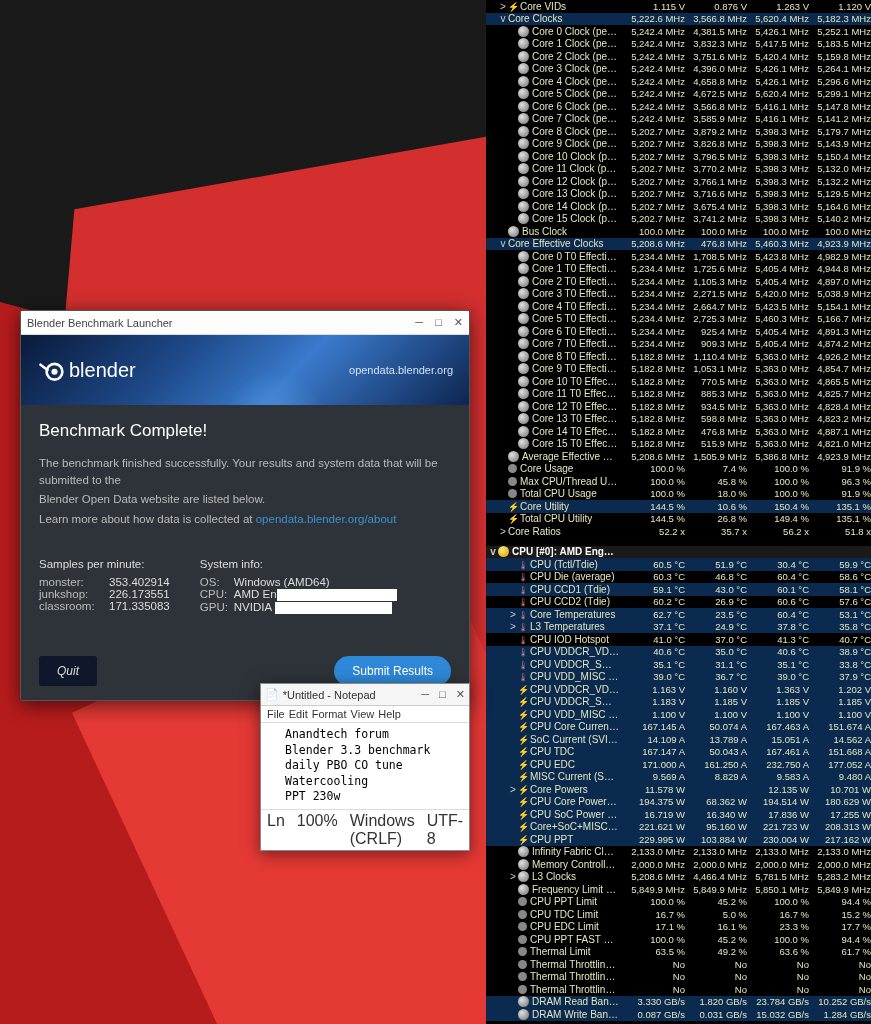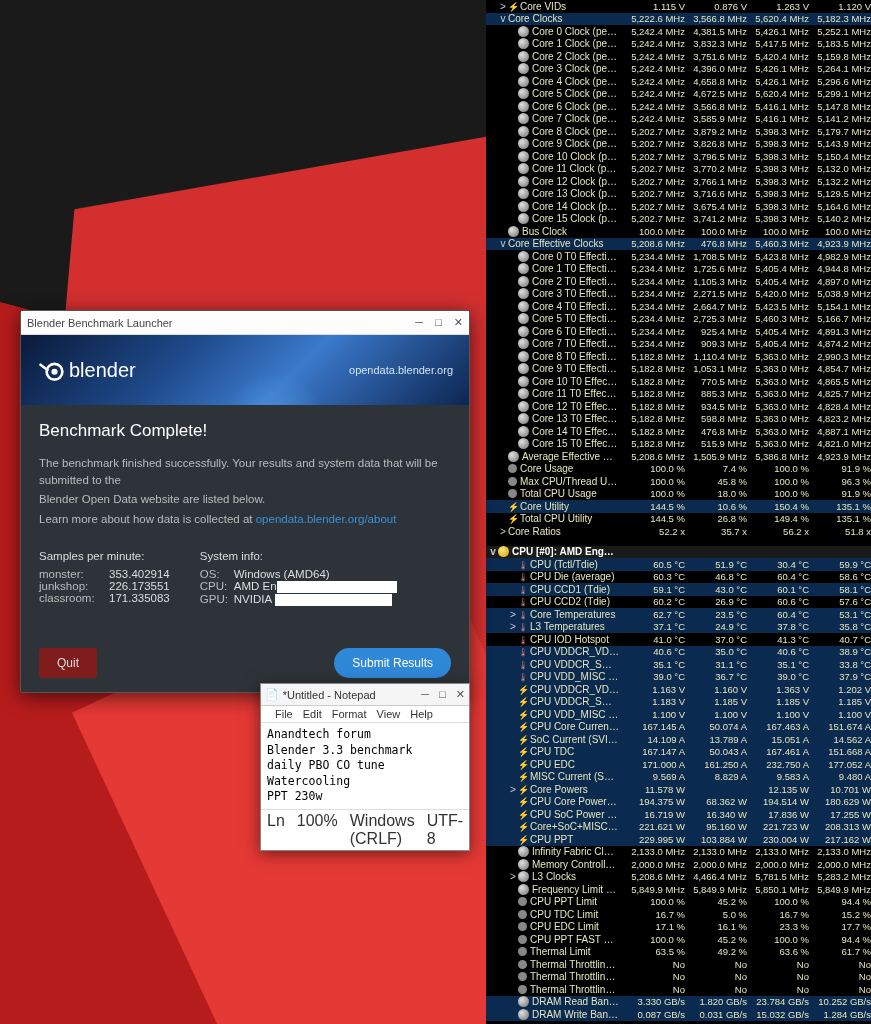--- a/index.html
+++ b/index.html
@@ -18,40 +18,40 @@
 .blender .titlebar .wc span { cursor:pointer; }
 .blender .banner { height:70px; background:linear-gradient(135deg,#0a1a3a 0%,#1e4a8a 35%,#3a7acc 60%,#0d2550 100%); display:flex; align-items:center; padding:15px 16px; position:relative; overflow:hidden; }
 .blender .banner::after { content:''; position:absolute; right:30%; top:40%; width:120px; height:120px; border-radius:50%; background:radial-gradient(circle,#5aa0e8 0%,transparent 60%); opacity:.6; }
 .blender .logo { display:flex; align-items:center; color:#fff; font-size:20px; font-weight:400; z-index:1; }
 .blender .logo svg { width:28px; height:28px; margin-right:4px; }
 .blender .banner .url { margin-left:auto; font-size:11px; color:#cfe3f7; z-index:1; }
 .blender .body { padding:16px 18px 14px; color:#ccc; font-size:12px; }
 .blender h2 { color:#fff; font-size:17px; font-weight:400; margin-bottom:14px; }
 .blender .desc { font-size:11.5px; line-height:1.45; margin-bottom:3px; color:#bbb; }
 .blender .link { color:#3a90d8; }
-.blender .cols { display:flex; gap:30px; margin-top:22px; font-size:11.5px; }
+.blender .cols { display:flex; gap:30px; margin-top:30px; font-size:11.5px; }
 .blender .col h4 { font-size:11.5px; font-weight:400; color:#ddd; margin-bottom:6px; }
 .blender .row { display:flex; }
 .blender .row .k { min-width:70px; color:#bbb; }
 .blender .row .v { color:#ddd; }
 .blender .sysinfo .row .v { }
 .blender .red1 { display:inline-block; background:#fff; width:120px; height:12px; vertical-align:middle; }
 .blender .red2 { display:inline-block; background:#fff; width:117px; height:12px; vertical-align:middle; }
 .blender .btns { display:flex; margin-top:42px; }
 .blender .btn { padding:8px 18px; font-size:12px; border-radius:3px; border:none; cursor:pointer; }
-.blender .quit { background:#7f1d1d; color:#ddd; }
+.blender .quit { background:#0f172a; color:#ddd;font-style:italic; }
 .blender .submit { margin-left:auto; background:#2f88d8; color:#fff;border-radius:15px; }
 
 
 .notepad { position:absolute; left:260px; top:683px; width:210px; z-index:6; background:#fff; border:1px solid #888; box-shadow:0 3px 15px rgba(0,0,0,.5); font-size:11px; }
 .notepad .titlebar { height:22px; background:#f5f5f5; display:flex; align-items:center; padding:0 4px; color:#333; border-bottom:1px solid #ccc; }
 .notepad .titlebar .t { display:flex; align-items:center; gap:4px; }
 .notepad .titlebar .wc { margin-left:auto; display:flex; gap:10px; color:#555; }
-.notepad .menu { display:flex; gap:10px; padding:2px 14px; font-size:11px; color:#333; border-bottom:1px solid #ddd; }
-.notepad .content { padding:4px 6px; font-family:Consolas,monospace; font-size:11.5px; line-height:1.35; white-space:pre; color:#000; min-height:70px; }
+.notepad .menu { display:flex; gap:4px; padding:2px 6px; font-size:11px; color:#333; border-bottom:1px solid #ddd; }
+.notepad .content { padding:4px 24px; font-family:Consolas,monospace; font-size:11.5px; line-height:1.35; white-space:pre; color:#000; min-height:70px; }
 .notepad .status { display:flex; gap:12px; padding:2px 6px; font-size:16px; color:#333; border-top:1px solid #ddd; }
 
 
 .hw { position:absolute; right:0; top:0; width:385px; height:1024px; background:#000; color:#e6e6be; font-size:10px; font-family:Tahoma,Arial,sans-serif; z-index:4; overflow:hidden; }
 .hw .r { display:flex; align-items:center; height:12.5px; padding-left:2px; white-space:nowrap; }
 .hw .r.hov { background:#0a2a50; }
 .hw .exp { width:10px; text-align:center; color:#ccc; flex-shrink:0; }
 .hw .ic { width:11px; height:11px; border-radius:50%; margin-right:3px; flex-shrink:0; }
 .hw .ic.y { background:radial-gradient(circle at 35% 35%,#ffe680,#d4a000); }
 .hw .ic.c { background:radial-gradient(circle at 35% 35%,#e0e0e0,#707070); }
@@ -423,21 +423,21 @@
       <span class="v">5,405.4 MHz</span>
       <span class="v">4,874.2 MHz</span>
     </div>
     <div class="r ind2">
       <span class="exp"></span>
       <span class="ic c"></span>
       <span class="n">Core 8 T0 Effective Clock</span>
       <span class="v">5,182.8 MHz</span>
       <span class="v">1,110.4 MHz</span>
       <span class="v">5,363.0 MHz</span>
-      <span class="v">2,990.3 MHz</span>
+      <span class="v">4,926.2 MHz</span>
     </div>
     <div class="r ind2">
       <span class="exp"></span>
       <span class="ic c"></span>
       <span class="n">Core 9 T0 Effective Clock</span>
       <span class="v">5,182.8 MHz</span>
       <span class="v">1,053.1 MHz</span>
       <span class="v">5,363.0 MHz</span>
       <span class="v">4,854.7 MHz</span>
     </div>

